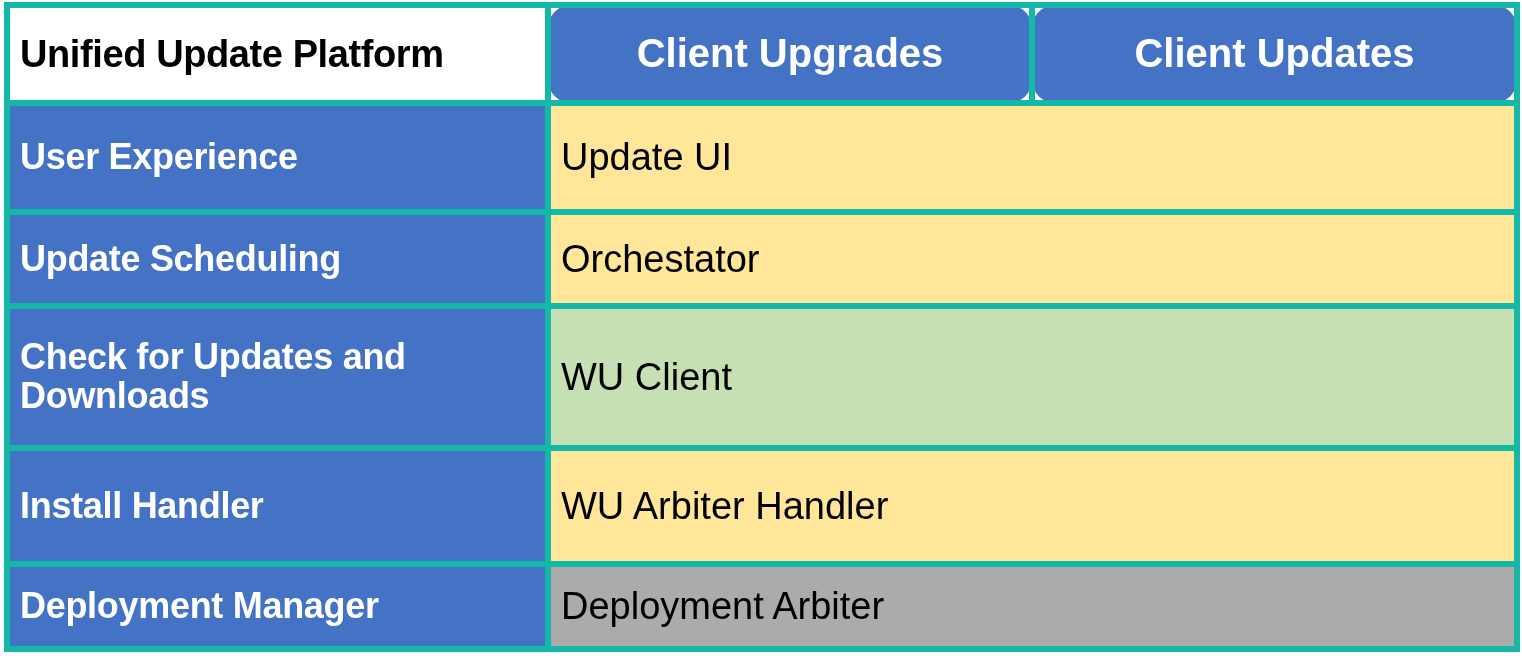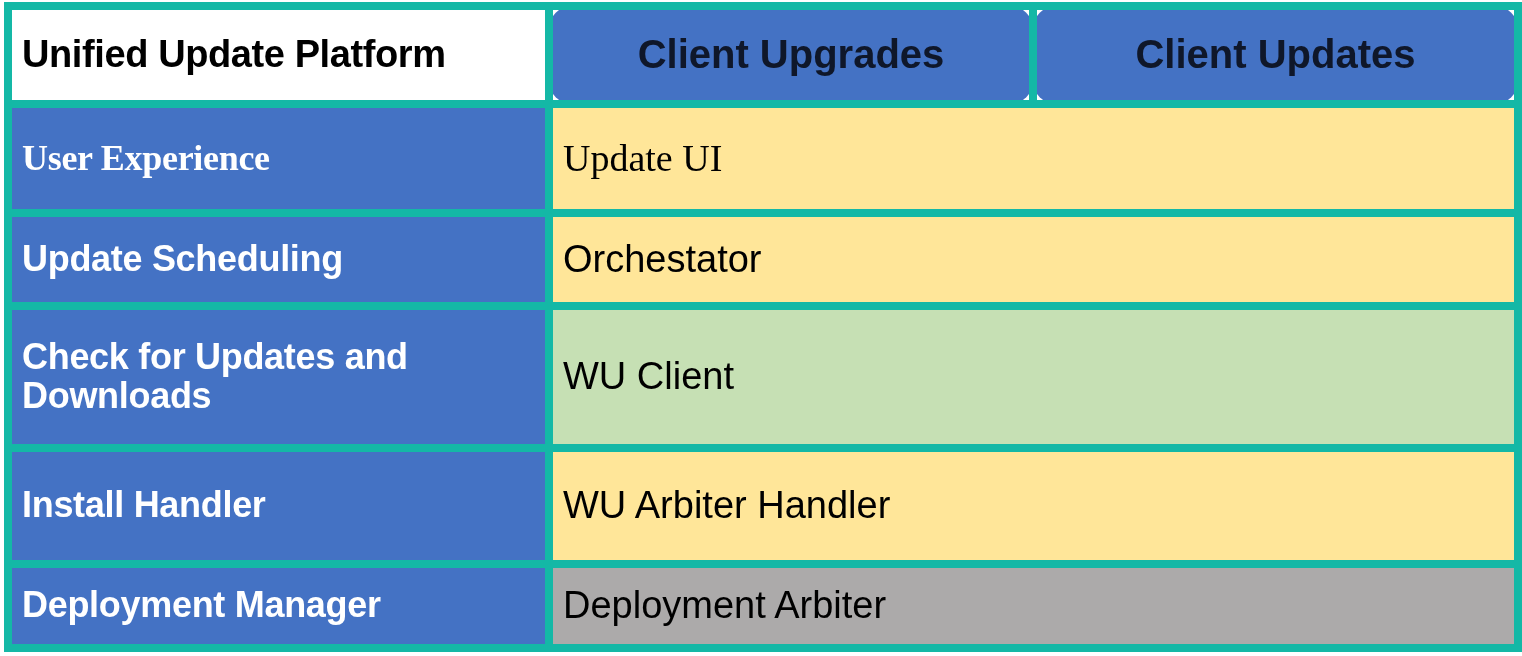--- a/index.html
+++ b/index.html
@@ -22,21 +22,21 @@
   table.uup {
     position: absolute;
     left: 4px;
     top: 2px;
     width: 1510px;
     height: 650px;
     border-collapse: collapse;
     table-layout: fixed;
   }
   table.uup td {
-    border: 8px solid #14b8a6;
+    border: 6px solid #14b8a6;
     padding: 4px 10px;
     vertical-align: middle;
     line-height: 1.08;
   }
   
   td.corner {
     background: #ffffff;
     border-left: none;
     border-top: none;
     border-right: 2px solid #000000;
@@ -44,21 +44,21 @@
     color: #000000;
     font-weight: bold;
     font-size: 38px;
     text-align: left;
     letter-spacing: -0.4px;
     padding-left: 14px;
   }
   
   td.hdr {
     background: #4472C4;
-    color: #0f172a;
+    color: #ffffff;
     font-weight: bold;
     font-size: 40px;
     text-align: center;
     border-top: 2px solid #000000;
     border-radius: 23px;
   }
   
   td.rowlab {
     background: #4472C4;
     color: #ffffff;
@@ -74,21 +74,21 @@
     font-size: 38px;
     text-align: left;
     font-weight: normal;
   }
   td.yellow { background: #FFE699; }
   td.green  { background: #C6E0B4; }
   td.gray   { background: #ACAAAA; }
 
   
   tr.r-head { height: 88px; }
-  tr.r1 { height: 98px; font-family: Liberation Serif, serif; }
+  tr.r1 { height: 98px; }
   tr.r2 { height: 84px; }
   tr.r3 { height: 128px; }
   tr.r4 { height: 104px; }
   tr.r5 { height: 76px; margin-top: 32px; }
   tr.r6 { height: 84px; }
 
   col.c-label { width: 541px; }
   col.c-up    { width: 484px; }
   col.c-ud    { width: 485px; }
 </style>

